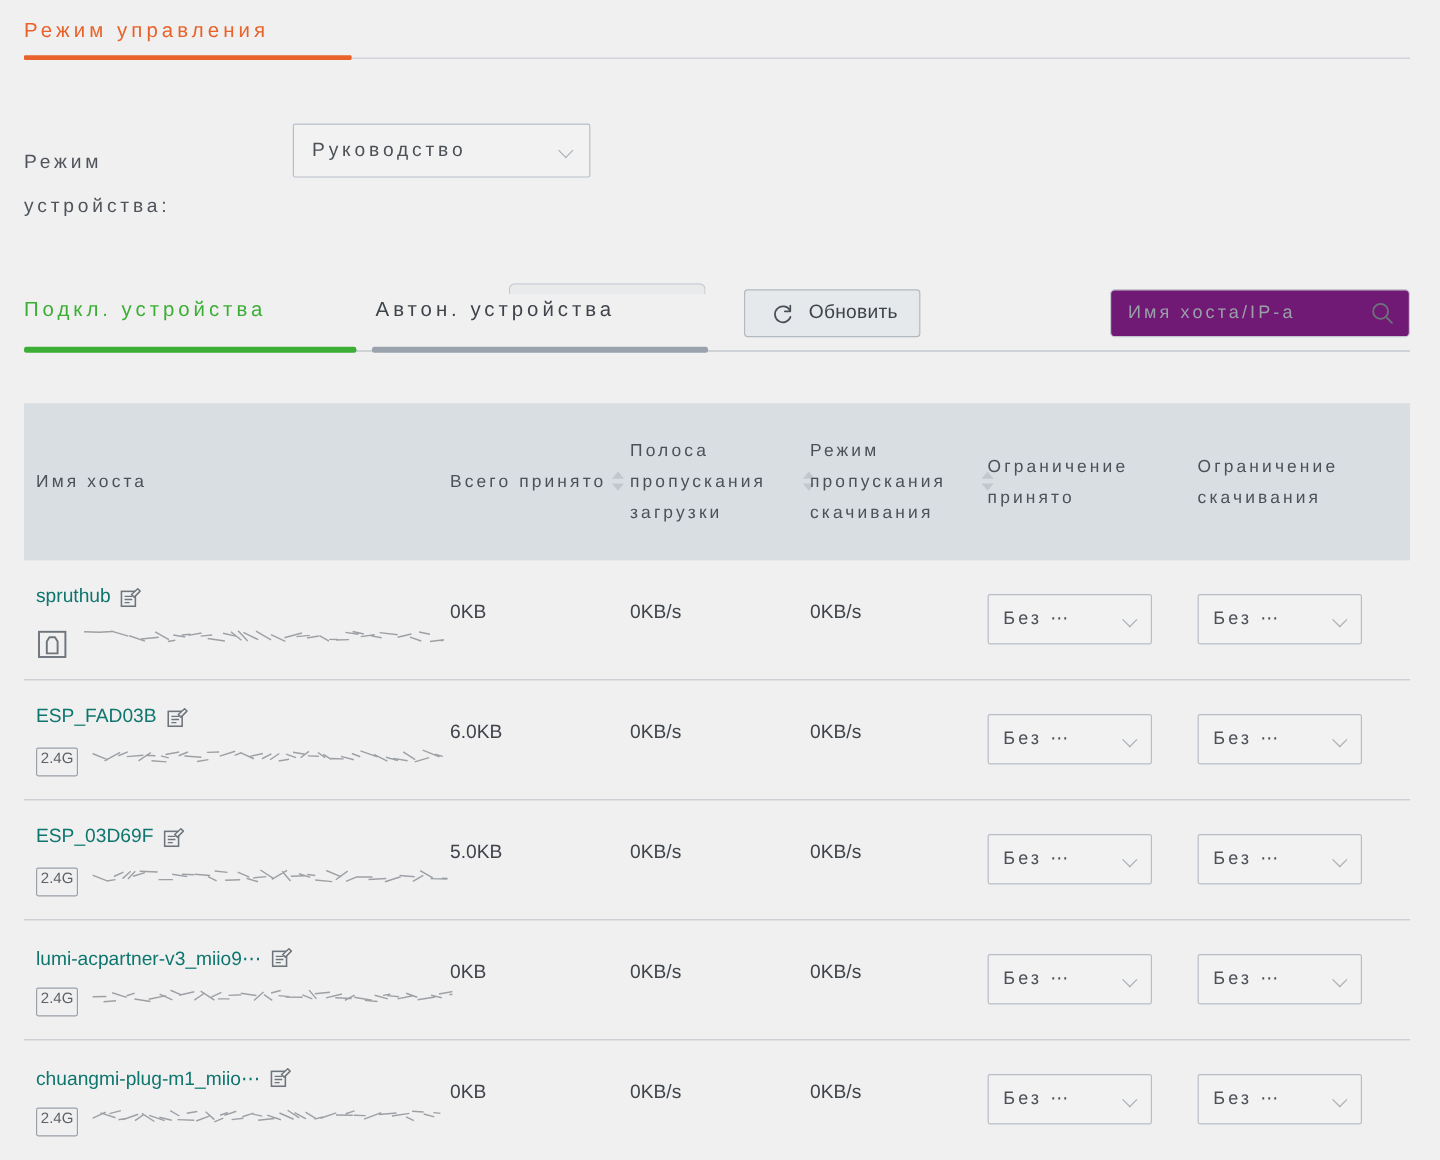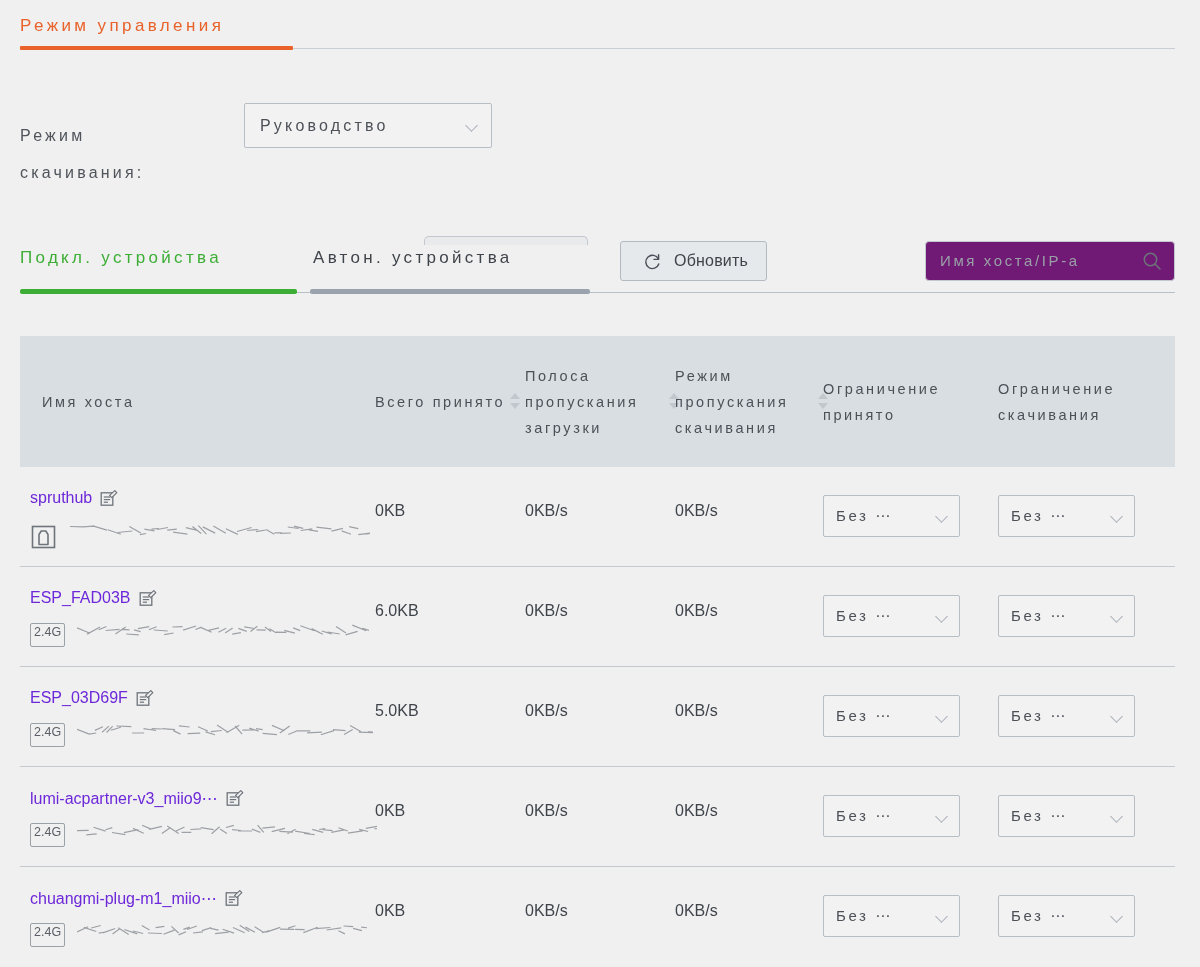--- a/index.html
+++ b/index.html
@@ -114,21 +114,21 @@
   .thead{
     display:flex;background:#d9dee3;width:1155px;height:131px;
     box-sizing:border-box;
   }
   .th{
     position:relative;box-sizing:border-box;
     font-size:14.5px;letter-spacing:2.6px;color:#4c5158;line-height:26px;
     display:flex;align-items:center;
   }
   .th .txt{display:inline;}
-  .c1{width:355px;padding-left:22px;}
+  .c1{width:355px;padding-left:10px;}
   .c2{width:150px;}
   .c3{width:150px;}
   .c4{width:148px;}
   .c5{width:175px;}
   .c6{width:177px;}
 
   .sorter{
     display:inline-block;width:11px;height:22px;position:relative;
     vertical-align:middle;margin-left:5px;
   }
@@ -142,21 +142,21 @@
     position:relative;display:flex;width:1155px;height:100px;
     border-bottom:1px solid #c5cad0;box-sizing:border-box;
   }
   .trow:last-child{border-bottom:none;}
   .cell{box-sizing:border-box;position:relative;}
   .cellv{
     font-size:16px;color:#3f444b;position:absolute;top:35px;left:0;white-space:nowrap;
   }
 
   .hostname{
-    position:absolute;left:10px;top:22px;font-size:16px;color:#6d28d9;white-space:nowrap;text-align:center;
+    position:absolute;left:10px;top:22px;font-size:16px;color:#0f766e;white-space:nowrap;text-align:center;
   }
   .edit-icn{position:absolute;top:23px;width:18px;height:18px;}
   .meta{position:absolute;left:10px;top:56px;height:24px;display:flex;}
   .badge24{
     border:1px solid #9aa1a9;border-radius:2px;font-size:12.5px;color:#5b6views;
     color:#5b6068;padding:1px 3px;line-height:14px;
   }
   .lan-icn{width:28px;height:28px;position:relative;}
   .redact{margin-left:12px;height:16px;opacity:.62;}
 
@@ -176,21 +176,21 @@
 
 <div class="page">
 
   <div class="section-head">
     <div class="section-title">Режим управления</div>
     <div class="rule"></div>
     <div class="rule-active"></div>
   </div>
 
   <div class="mode-label">Режим</div>
-  <div class="mode-label-2">скачивания:</div>
+  <div class="mode-label-2">устройства:</div>
 
   <div class="mode-select">
     <span class="val">Руководство</span>
     <span class="caret"></span>
   </div>
 
   <div class="tabs">
     <div class="tab-topnub"></div>
     <div class="tab tab-1">Подкл. устройства</div>
     <div class="tab tab-2">Автон. устройства</div>

